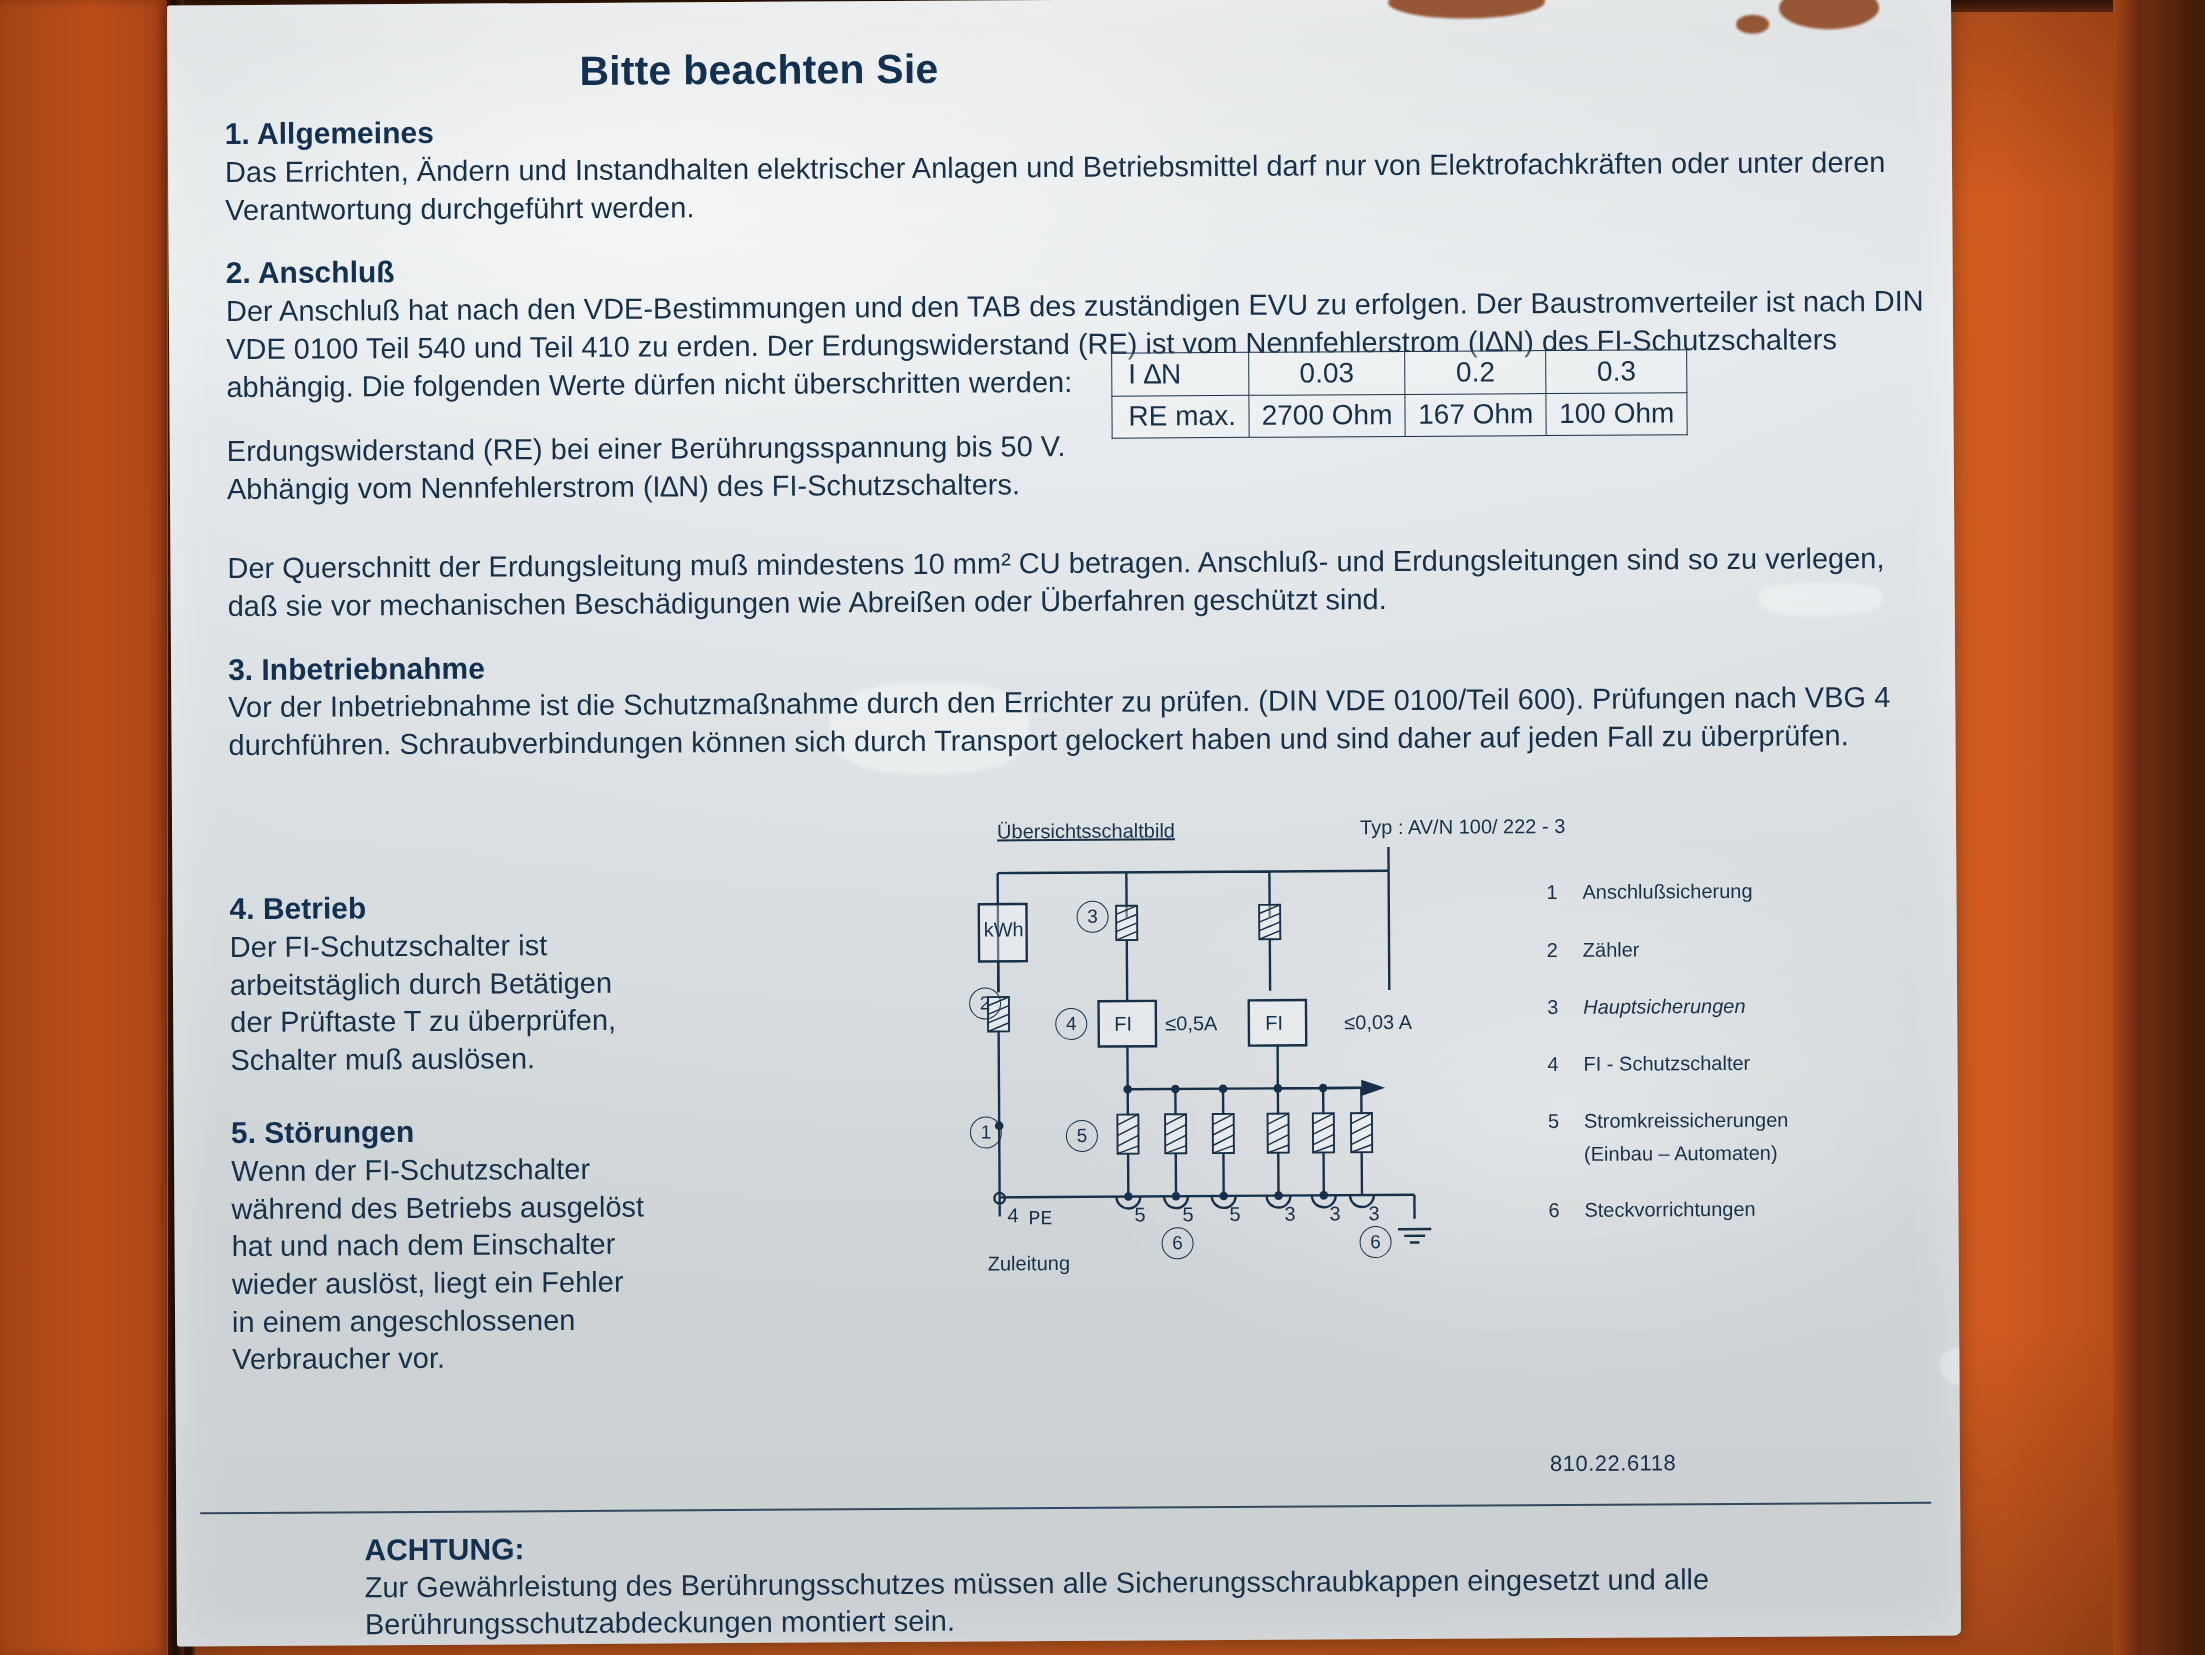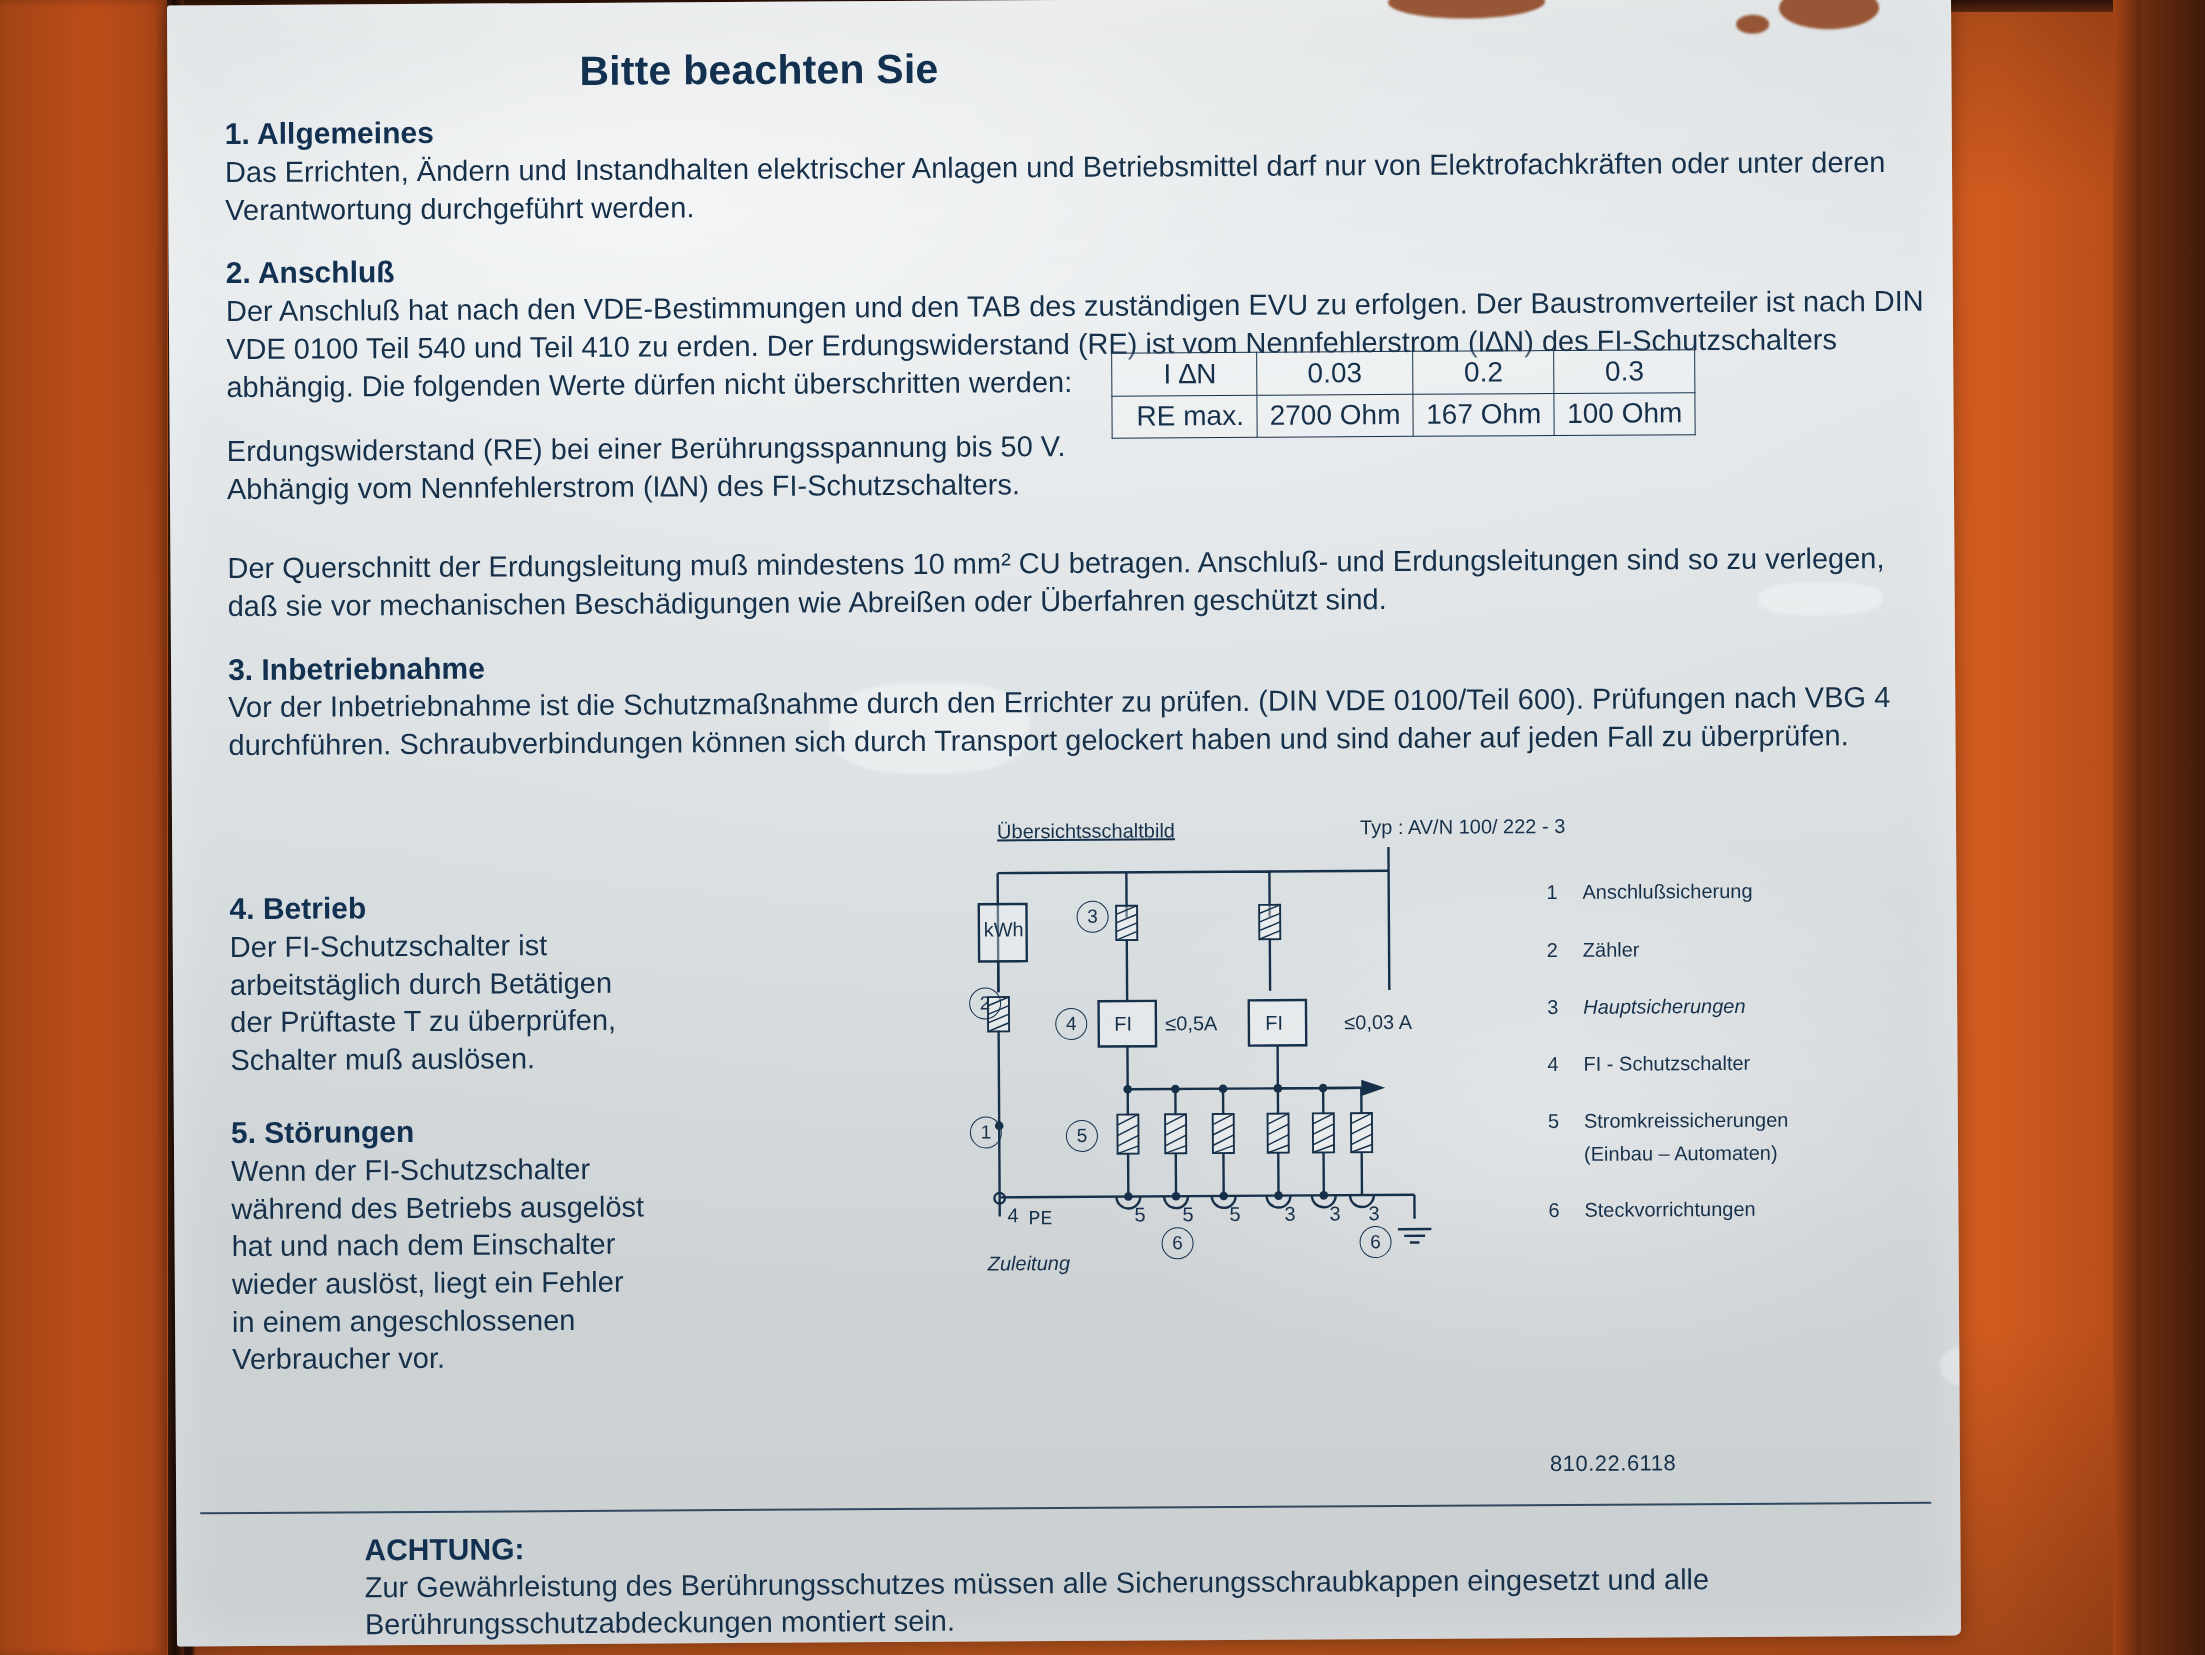--- a/index.html
+++ b/index.html
@@ -97,21 +97,21 @@
   .retable{
     position:absolute;left:942px;top:353px;
     border:1.9px solid #16304a;border-collapse:collapse;
     background:rgba(255,255,255,.25);
   }
   .retable td{
     border:1.9px solid #16304a;
     font-size:28px;padding:4.8px 12.4px;text-align:center;color:#16304a;
     font-weight:500;white-space:nowrap;
   }
-  .retable td.lbl{text-align:center;padding-left:24px;}
+  .retable td.lbl{text-align:left;padding-left:16px;}
 
   .lowerwrap{position:absolute;left:57px;top:711px;width:1703px;}
   .narrow{width:420px;}
 
   
   .divider{
     position:absolute;left:24px;top:1507px;width:1731px;height:2.4px;background:#16304a;opacity:.85;
   }
   .achtung{
     position:absolute;left:188px;top:1529px;width:1478px;
@@ -333,21 +333,21 @@
 
       <div class="lbl" style="left:165px;top:384px;">4</div>
       <div class="lbl" style="left:186px;top:387px;font-family:Liberation Mono, monospace;">PE</div>
       <div class="lbl" style="left:292px;top:384px;">5</div>
       <div class="lbl" style="left:340px;top:384px;">5</div>
       <div class="lbl" style="left:387px;top:384px;">5</div>
       <div class="lbl" style="left:442px;top:384px;">3</div>
       <div class="lbl" style="left:487px;top:384px;">3</div>
       <div class="lbl" style="left:526px;top:384px;">3</div>
 
-      <div class="lbl" style="left:145px;top:432px;font-style:italic;">Zuleitung</div>
+      <div class="lbl" style="left:145px;top:432px;">Zuleitung</div>
 
       <div class="legend" style="left:706px;top:64px;">1</div>
       <div class="legend" style="left:742px;top:64px;">Anschlußsicherung</div>
       <div class="legend" style="left:706px;top:122px;">2</div>
       <div class="legend" style="left:742px;top:122px;">Zähler</div>
       <div class="legend" style="left:706px;top:179px;">3</div>
       <div class="legend" style="left:742px;top:179px;font-style:italic;">Hauptsicherungen</div>
       <div class="legend" style="left:706px;top:236px;">4</div>
       <div class="legend" style="left:742px;top:236px;">FI - Schutzschalter</div>
       <div class="legend" style="left:706px;top:293px;">5</div>

